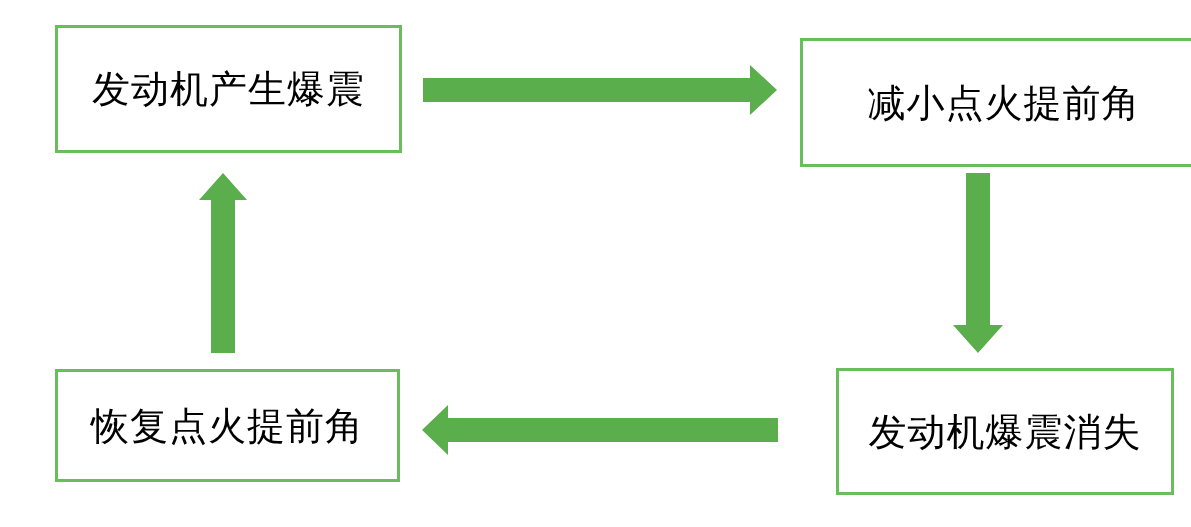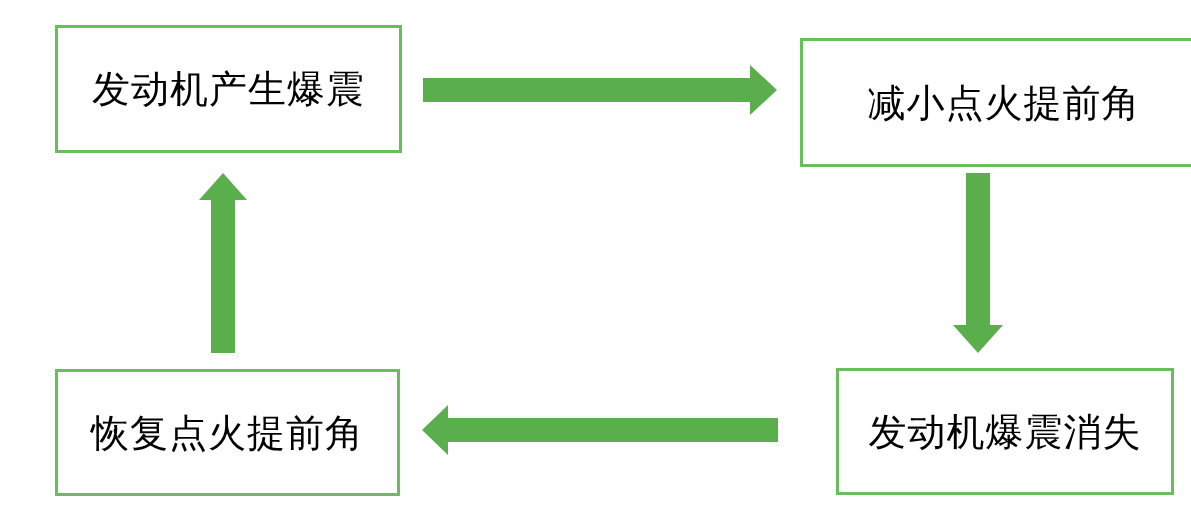--- a/index.html
+++ b/index.html
@@ -31,21 +31,21 @@
     white-space: nowrap;
     letter-spacing: 1px;
   }
   .arrow {
     position: absolute;
     display: block;
   }
   #node-engine-knock            { left: 55px;  top: 25px;  width: 347px; height: 128px; }
   #node-reduce-ignition-advance { left: 800px; top: 26px;  width: 408px; height: 129px; margin-top: 12px; }
   #node-knock-disappears        { left: 800px; top: 368px; width: 338px; height: 127px; margin-left: 36px; }
-  #node-restore-ignition-advance{ left: 55px;  top: 369px; width: 345px; height: 127px; }
+  #node-restore-ignition-advance{ left: 55px;  top: 369px; width: 345px; height: 113px; }
 
   #arrow-right { left: 423px; top: 65px;  width: 354px; height: 50px;  }
   #arrow-down  { left: 953px; top: 173px; width: 50px;  height: 180px; }
   #arrow-left  { left: 422px; top: 405px; width: 356px; height: 50px;  }
   #arrow-up    { left: 199px; top: 173px; width: 48px;  height: 180px; }
 </style>
 </head>
 <body>
 
 <div class="stage">

